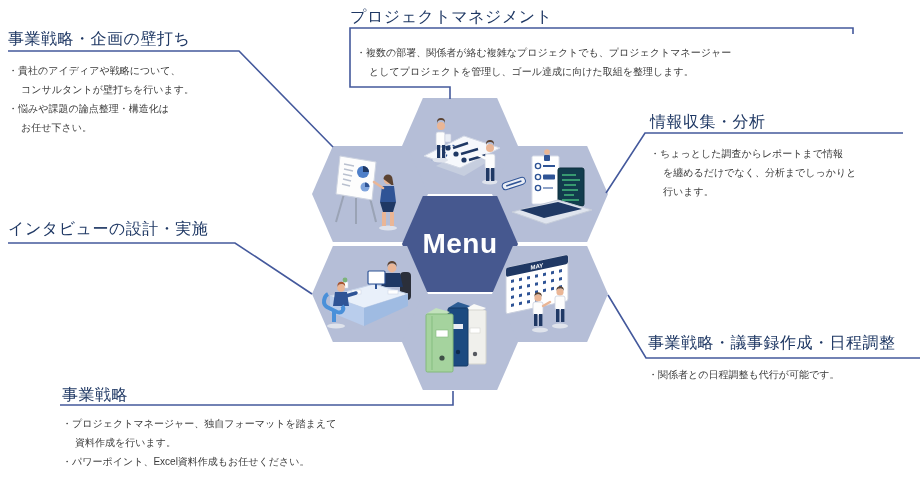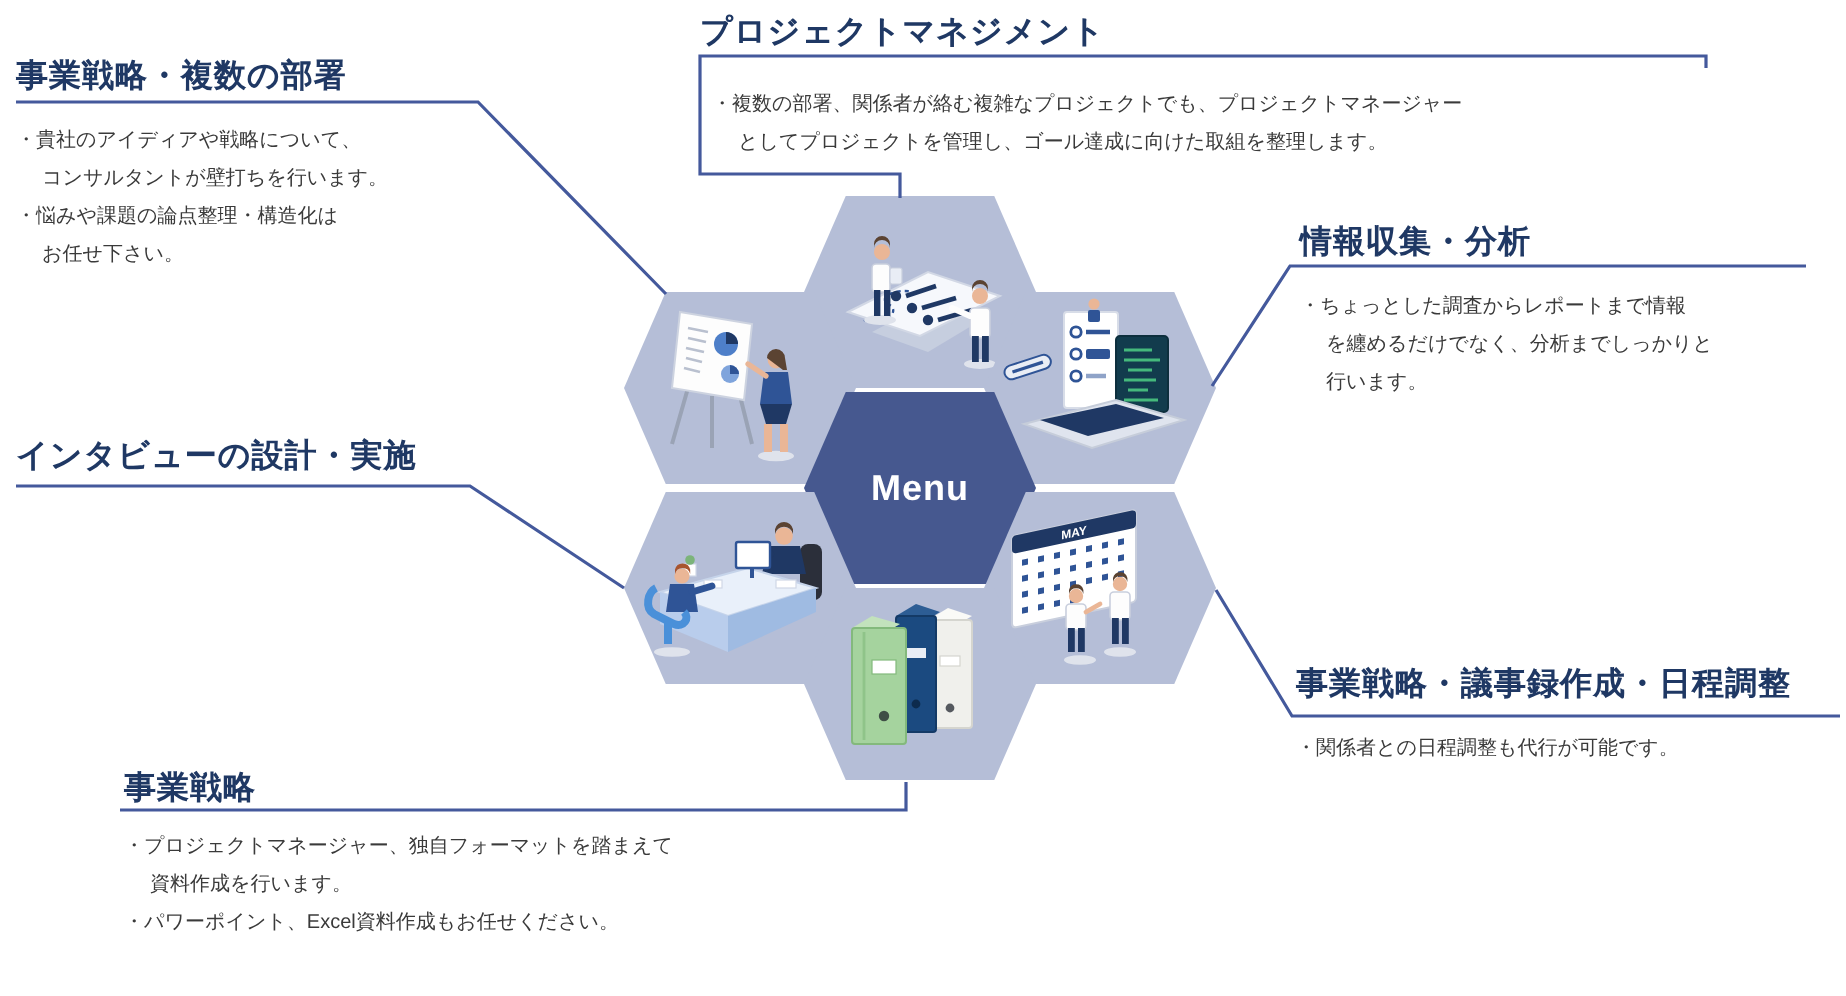--- a/index.html
+++ b/index.html
@@ -2,47 +2,47 @@
 <html lang="ja"><head>
 <meta charset="utf-8">
 <style>
   html,body{margin:0;padding:0;background:#fff;}
   .page{
     position:relative;width:923px;height:498px;background:#ffffff;overflow:hidden;
     font-family:"Liberation Sans","DejaVu Sans",sans-serif;
   }
   .svc{position:absolute;}
   .svc-title{
-    margin:0 0 13px 0;font-size:16px;font-weight:bold;letter-spacing:.5px;
+    margin:0 0 13px 0;font-size:16px;font-weight:normal;letter-spacing:.5px;
     color:#1f3864;line-height:18px;white-space:nowrap;
   }
   .svc-bullets{font-size:10px;line-height:19px;color:#3a3a3a;}
   .bullet{padding-left:13px;text-indent:-13px;white-space:pre-line;}
   
   .hex{
     position:absolute;width:116px;height:96px;
     clip-path:polygon(18% 0,82% 0,100% 50%,82% 100%,18% 100%,0 50%);
   }
   .hex.outer{background:#b5bed7;}
   .hex.center{
     background:#46588f;display:flex;align-items:center;justify-content:center;
   }
   .hex.center span{
-    color:#ffffff;font-size:18px;font-weight:bold;letter-spacing:.5px;
+    color:#ffffff;font-size:28px;font-weight:bold;letter-spacing:.5px;
   }
   .hex svg{position:absolute;left:0;top:0;}
   .overlay{position:absolute;left:0;top:0;pointer-events:none;}
 </style>
 </head>
 <body>
 
 <div class="page">
 
   <section class="svc" style="left:8px;top:30px;width:250px">
-    <h2 class="svc-title">事業戦略・複数の部署</h2>
+    <h2 class="svc-title">事業戦略・企画の壁打ち</h2>
     <div class="svc-bullets">
         <div class="bullet">・貴社のアイディアや戦略について、
 コンサルタントが壁打ちを行います。</div>
         <div class="bullet">・悩みや課題の論点整理・構造化は
 お任せ下さい。</div>
       </div>
   </section>
 
   <section class="svc" style="left:350px;top:8px;width:540px">
     <h2 class="svc-title" style="margin-bottom:17px">プロジェクトマネジメント</h2>

